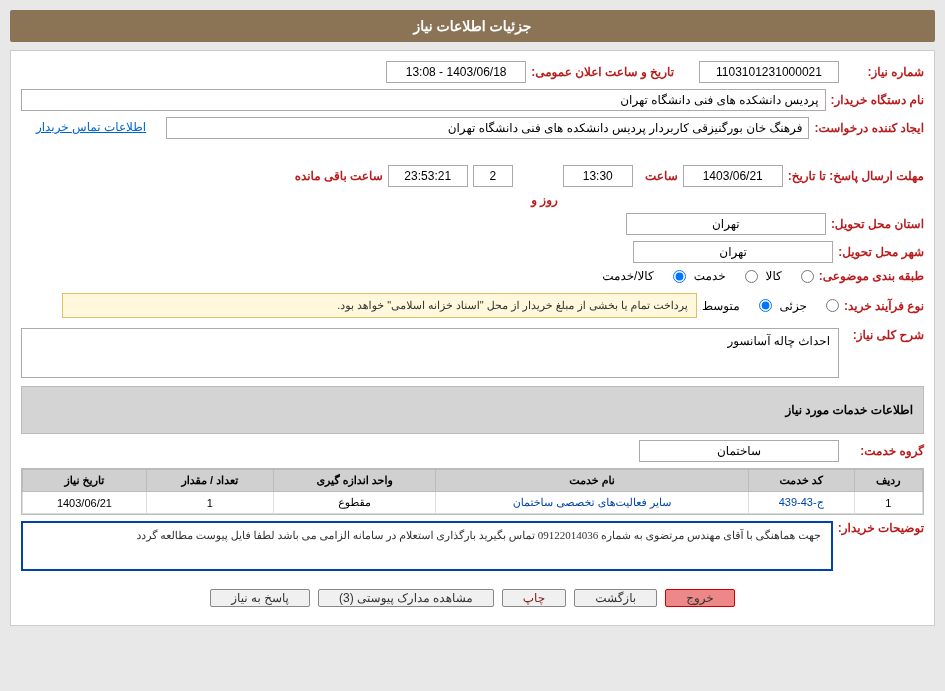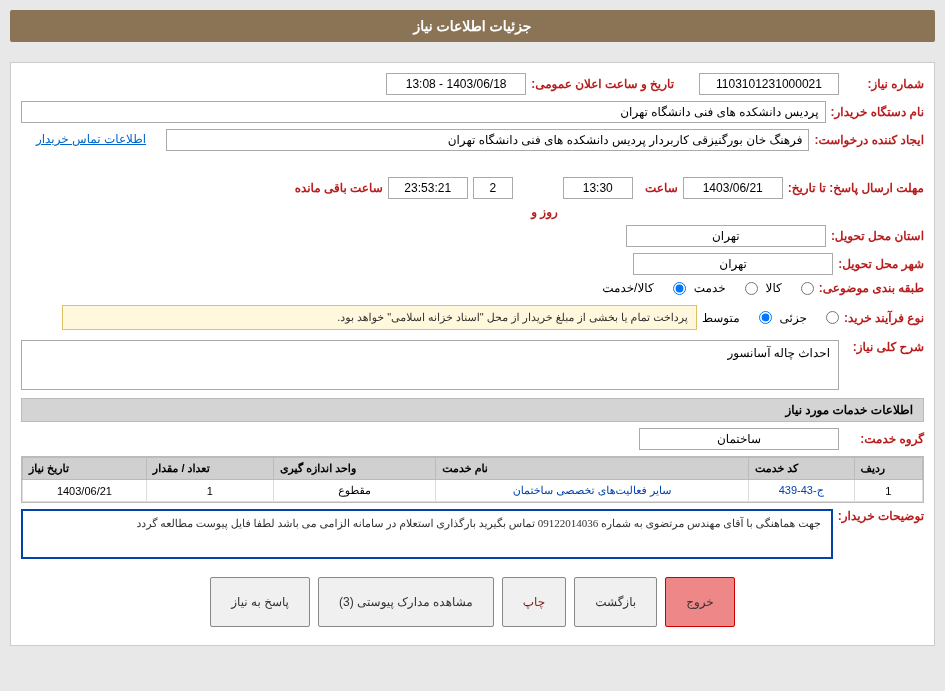--- a/index.html
+++ b/index.html
@@ -15,21 +15,21 @@
       background: #e8e8e8;
       padding: 10px;
     }
     .header-bar {
       background: #8B7355;
       color: white;
       text-align: center;
       padding: 8px 15px;
       font-size: 14px;
       font-weight: bold;
-      margin-bottom: 20px;
+      margin-bottom: 8px;
       border-radius: 2px;
     }
     .main-content {
       background: white;
       border: 1px solid #ccc;
       padding: 10px;
     }
     .row {
       display: flex;
       align-items: center;
@@ -50,21 +50,21 @@
       min-height: 22px;
       flex: 1;
       text-align: center;
     }
     .value-box.narrow { flex: 0 0 140px; }
     .value-box.rtl-text { text-align: right; direction: rtl; }
     .link-text { color: #0066cc; text-decoration: underline; cursor: pointer; }
     .section-title {
       background: #d4d4d4;
       border: 1px solid #bbb;
-      padding: 4px 10px;
+      padding: 16px 10px;
       font-weight: bold;
       margin: 8px 0 6px 0;
       text-align: right;
     }
     .radio-group { display: flex; align-items: center; gap: 8px; }
     .radio-item { display: flex; align-items: center; gap: 19px; }
     .info-note {
       background: #fff8dc;
       border: 1px solid #e0c060;
       padding: 5px 8px;
@@ -87,21 +87,21 @@
     }
     table {
       width: 100%;
       border-collapse: collapse;
       font-size: 11px;
     }
     table th {
       background: #d0d0d0;
       border: 1px solid #bbb;
       padding: 4px 6px;
-      text-align: left;
+      text-align: center;
       font-weight: bold;
     }
     table td {
       border: 1px solid #ddd;
       padding: 4px 6px;
       text-align: center;
     }
     table tr:nth-child(even) td { background: #f9f9f9; }
     table td.blue-text { color: #0044aa; }
     .buyer-notes {
@@ -115,21 +115,21 @@
       color: #333;
     }
     .footer-buttons {
       display: flex;
       justify-content: center;
       gap: 8px;
       margin-top: 10px;
       padding: 8px 0;
     }
     .btn {
-      padding: 17px 20px;
+      padding: 1px 20px;
       border: 1px solid #888;
       cursor: pointer;
       font-family: Tahoma, Arial, sans-serif;
       font-size: 12px;
       border-radius: 2px;
     }
     .btn-exit { background: #e88; border-color: #c00; color: #333; }
     .btn-back { background: #f0f0f0; border-color: #888; color: #333; }
     .btn-print { background: #f0f0f0; border-color: #888; color: #7f1d1d; }
     .btn-docs { background: #f0f0f0; border-color: #888; color: #333; }

